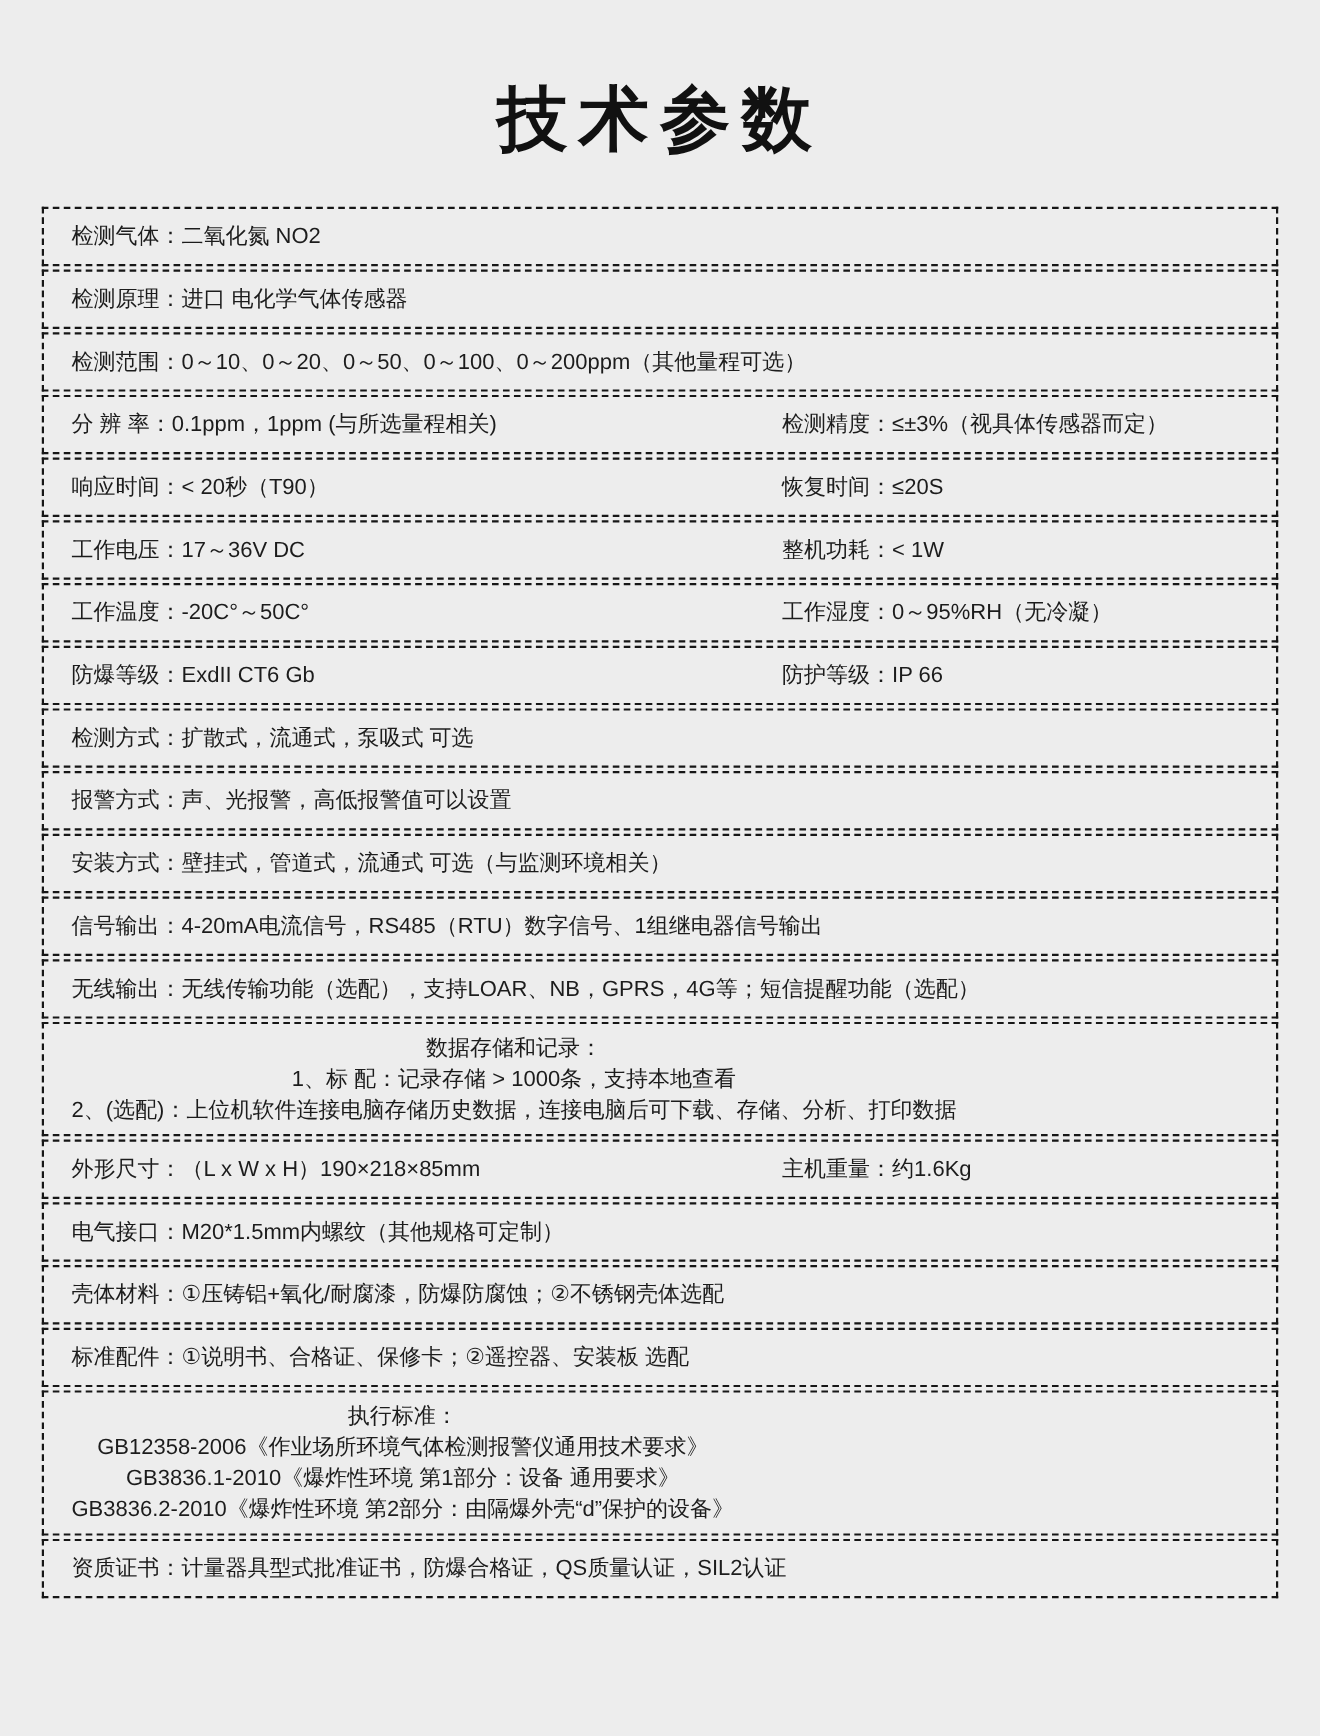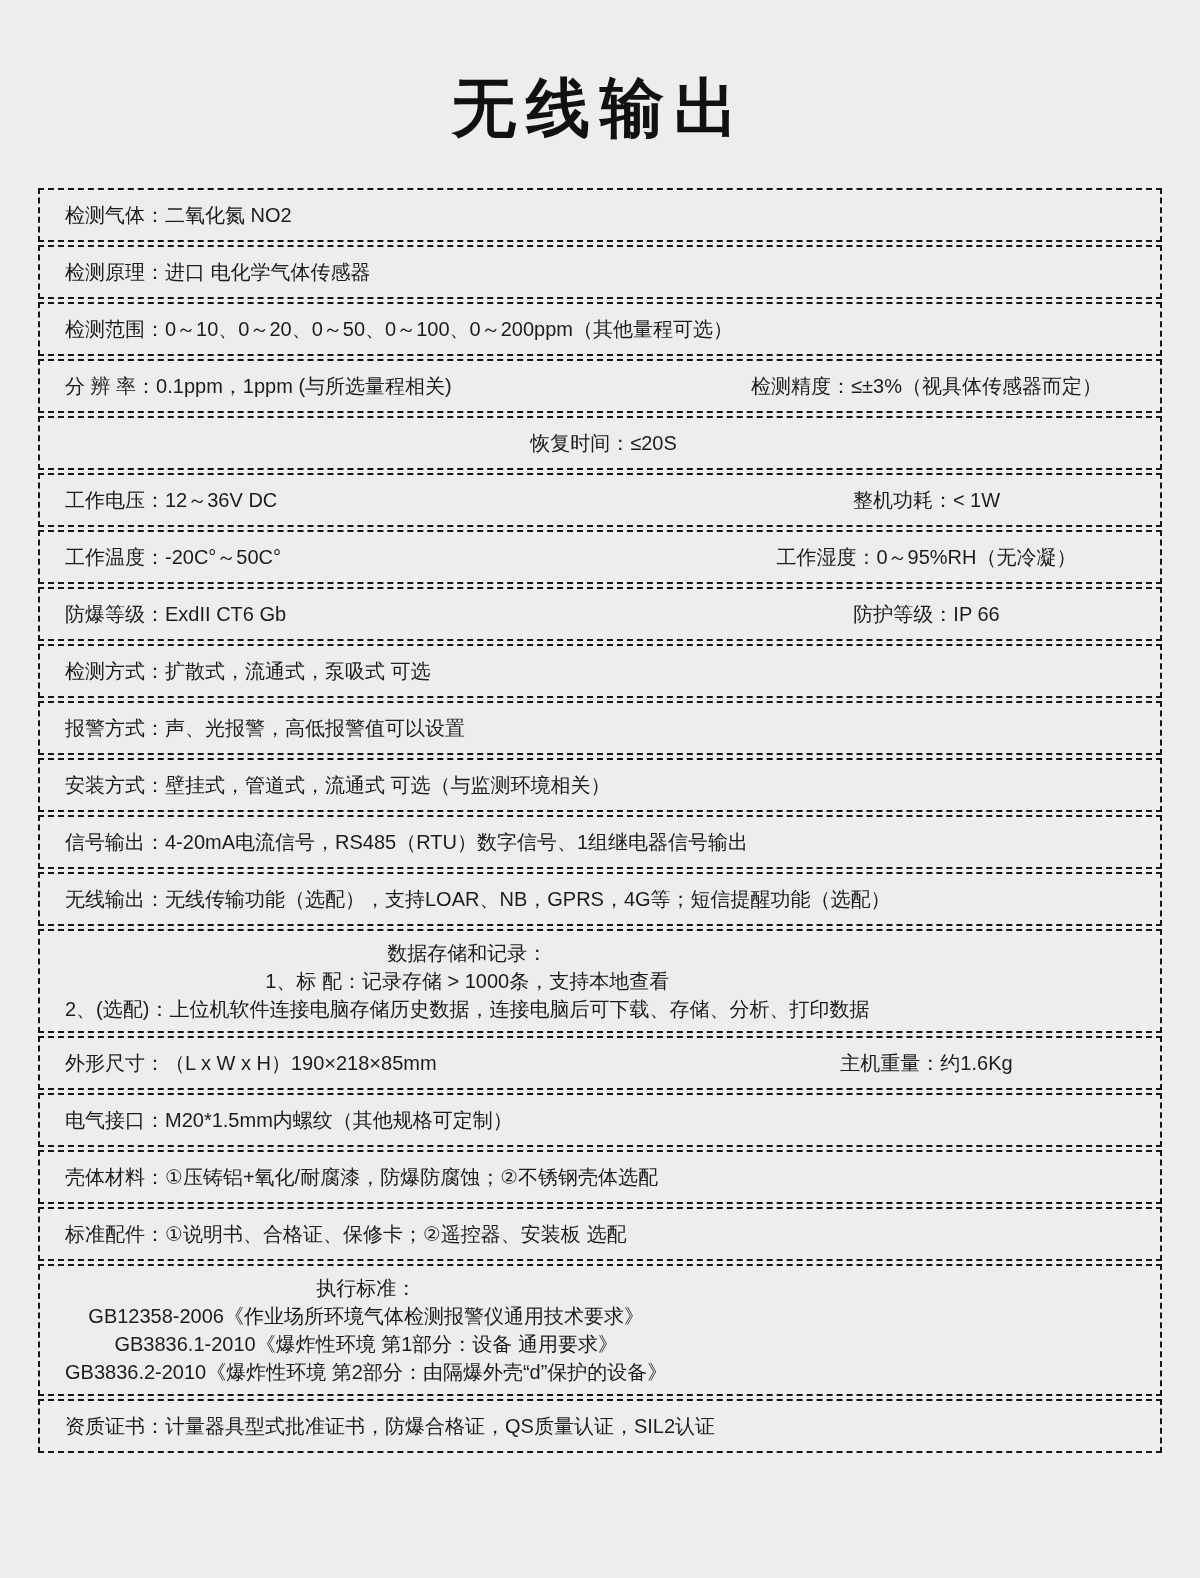--- a/index.html
+++ b/index.html
@@ -43,31 +43,30 @@
   }
   .cell {
     white-space: pre-line;
   }
   .spec-row.two .c1 {
     flex: 0 0 646px;
     width: 646px;
   }
   .spec-row.two .c2 {
     flex: 1 1 auto;
-    text-align: center;
   }
   .spec-row.multi .cell {
     line-height: 28px;
     text-align: center;
   }
 </style>
 </head>
 <body>
 
-<div class="page-title">无线输出</div>
+<div class="page-title">技术参数</div>
 
 <div class="spec-table">
 
   <div class="spec-row">
     <span class="cell">检测气体：二氧化氮 NO2</span>
   </div>
 
   <div class="spec-row">
     <span class="cell">检测原理：进口 电化学气体传感器</span>
   </div>
@@ -75,25 +74,26 @@
   <div class="spec-row">
     <span class="cell">检测范围：0～10、0～20、0～50、0～100、0～200ppm（其他量程可选）</span>
   </div>
 
   <div class="spec-row two">
     <span class="cell c1">分 辨 率：0.1ppm，1ppm (与所选量程相关)</span>
     <span class="cell c2">检测精度：≤±3%（视具体传感器而定）</span>
   </div>
 
   <div class="spec-row two">
+    <span class="cell c1">响应时间：&lt; 20秒（T90）</span>
     <span class="cell c2">恢复时间：≤20S</span>
   </div>
 
   <div class="spec-row two">
-    <span class="cell c1">工作电压：12～36V DC</span>
+    <span class="cell c1">工作电压：17～36V DC</span>
     <span class="cell c2">整机功耗：&lt; 1W</span>
   </div>
 
   <div class="spec-row two">
     <span class="cell c1">工作温度：-20C°～50C°</span>
     <span class="cell c2">工作湿度：0～95%RH（无冷凝）</span>
   </div>
 
   <div class="spec-row two">
     <span class="cell c1">防爆等级：ExdII CT6 Gb</span>

